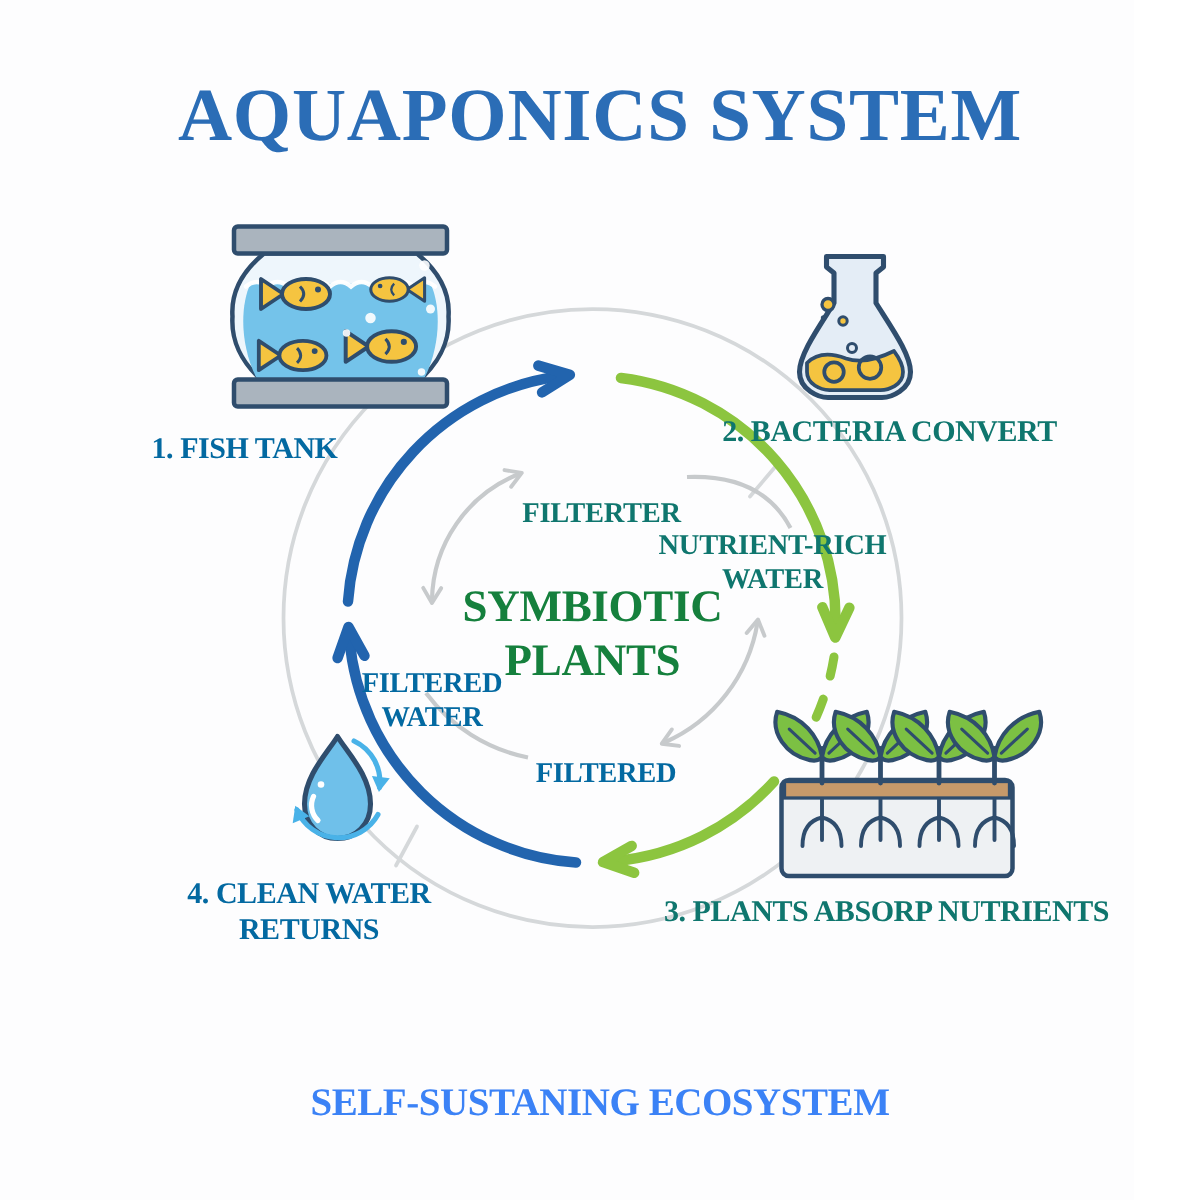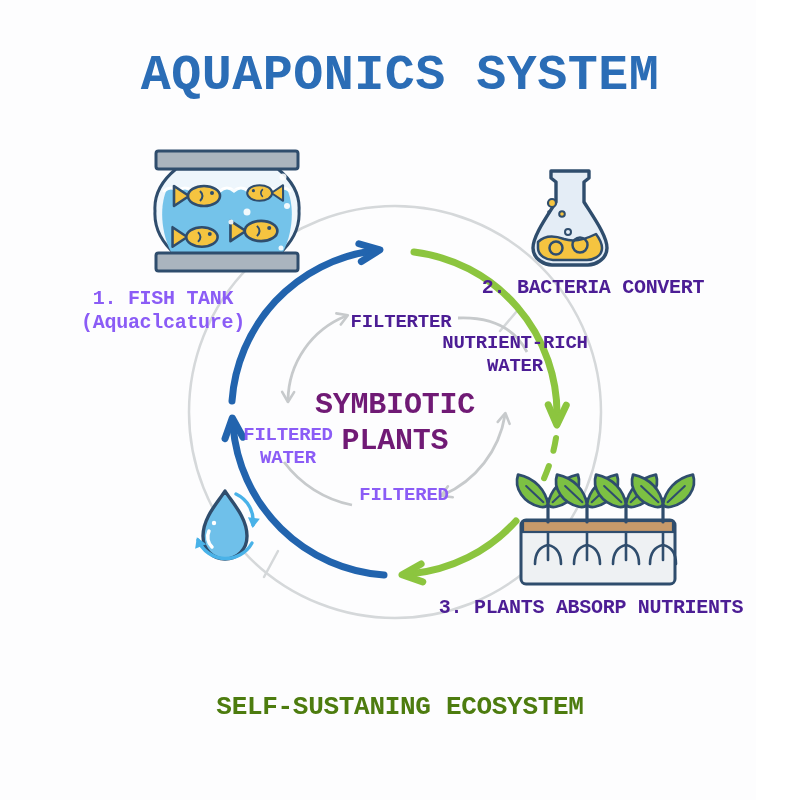--- a/index.html
+++ b/index.html
@@ -1,36 +1,36 @@
 <!DOCTYPE html>
 <html><head>
 <meta charset="utf-8">
 <style>
   html,body{margin:0;padding:0;background:#ffffff;}
   .canvas{
     position:relative;width:756px;height:800px;background:#fdfdfe;
-    overflow:hidden;font-family:Liberation Mono, monospace;
+    overflow:hidden;font-family:Liberation Serif, serif;
   }
   .art{position:absolute;left:0;top:0;width:800px;height:800px;}
   .label{position:absolute;text-align:center;font-weight:700;line-height:24px;}
-  .blue{color:#8b5cf6;}
-  .green{color:#4c1d95;}
+  .blue{color:#0369a1;}
+  .green{color:#0f766e;}
   .title{
     position:absolute;left:0;top:47px;width:800px;text-align:center;
     font-size:50px;font-weight:700;letter-spacing:.5px;color:#2b6db6;
   }
   .node-label{font-size:20px;letter-spacing:-.3px;}
-  .flow-label{font-size:19px;letter-spacing:-.2px;line-height:23px;}
+  .flow-label{font-size:19px;letter-spacing:-.2px;line-height:23px;margin-top:20px;}
   .center-label{
     position:absolute;left:235px;top:387px;width:320px;text-align:center;
-    font-size:30px;font-weight:700;line-height:36px;letter-spacing:-.2px;color:#701a75;
+    font-size:30px;font-weight:700;line-height:36px;letter-spacing:-.2px;color:#15803d;
   }
   .footer{
-    position:absolute;left:0;top:692px;width:800px;text-align:center;
-    font-size:26px;font-weight:700;letter-spacing:-.3px;color:#4d7c0f;
+    position:absolute;left:0;top:720px;width:800px;text-align:center;
+    font-size:26px;font-weight:700;letter-spacing:-.3px;color:#3b82f6;
   }
 </style>
 </head>
 <body>
 
 <div class="canvas">
 
   <svg class="art" viewBox="0 0 800 800">
     <defs>
       <marker id="mblue" markerUnits="userSpaceOnUse" markerWidth="30" markerHeight="30" refX="16" refY="14" orient="auto">
@@ -144,31 +144,34 @@
         <path d="M 236,494 A 30 30 0 0 1 253,525" marker-end="url(#mlblue)"></path>
         <path d="M 252,543 A 30 30 0 0 1 198,540" marker-end="url(#mlblue)"></path>
       </g>
     </g>
   </svg>
 
   <div class="title">AQUAPONICS SYSTEM</div>
 
   <div class="label node-label blue" style="left:43px;top:287px;width:240px;">
     <div>1. FISH TANK</div>
-    <div>(Aquaclcature)</div>
   </div>
 
   <div class="label node-label green" style="left:443px;top:276px;width:300px;">
     <div>2. BACTERIA CONVERT</div>
   </div>
 
   <div class="label node-label green" style="left:401px;top:596px;width:380px;">
     <div>3. PLANTS ABSORP NUTRIENTS</div>
   </div>
 
+  <div class="label node-label blue" style="left:86px;top:584px;width:240px;">
+    <div>4. CLEAN WATER</div>
+    <div>RETURNS</div>
+  </div>
 
   <div class="label flow-label green" style="left:291px;top:311px;width:220px;">FILTERTER</div>
 
   <div class="label flow-label green" style="left:405px;top:332px;width:220px;">
     <div>NUTRIENT-RICH</div>
     <div>WATER</div>
   </div>
 
   <div class="label flow-label blue" style="left:188px;top:424px;width:200px;">
     <div>FILTERED</div>

